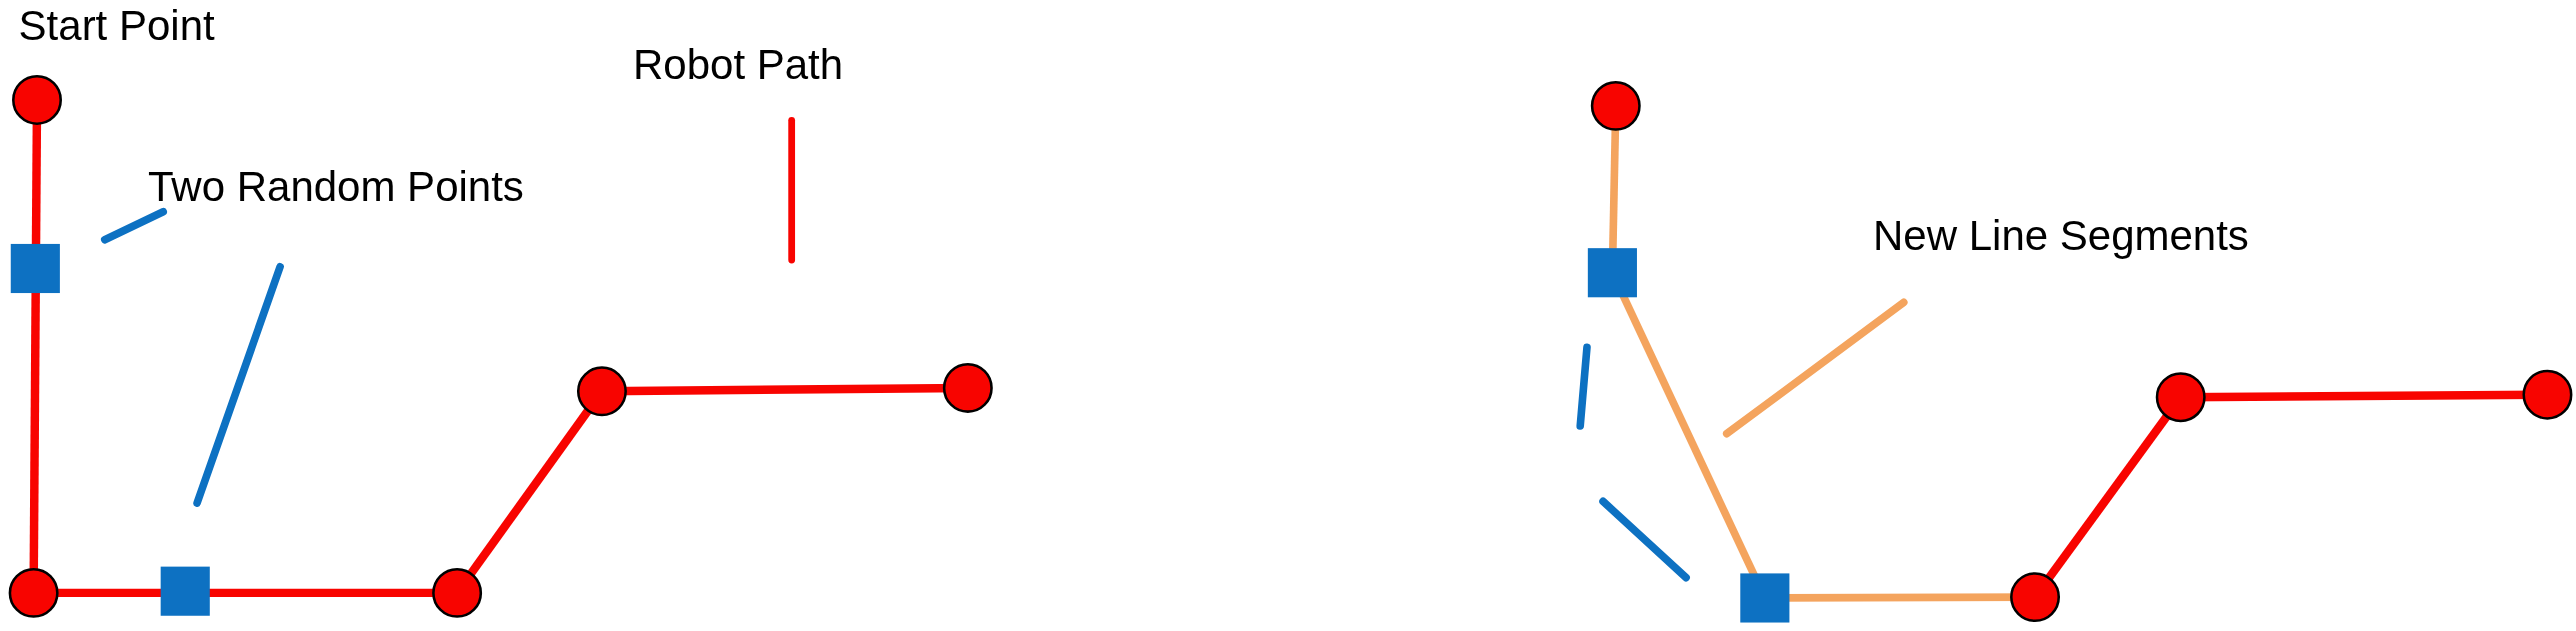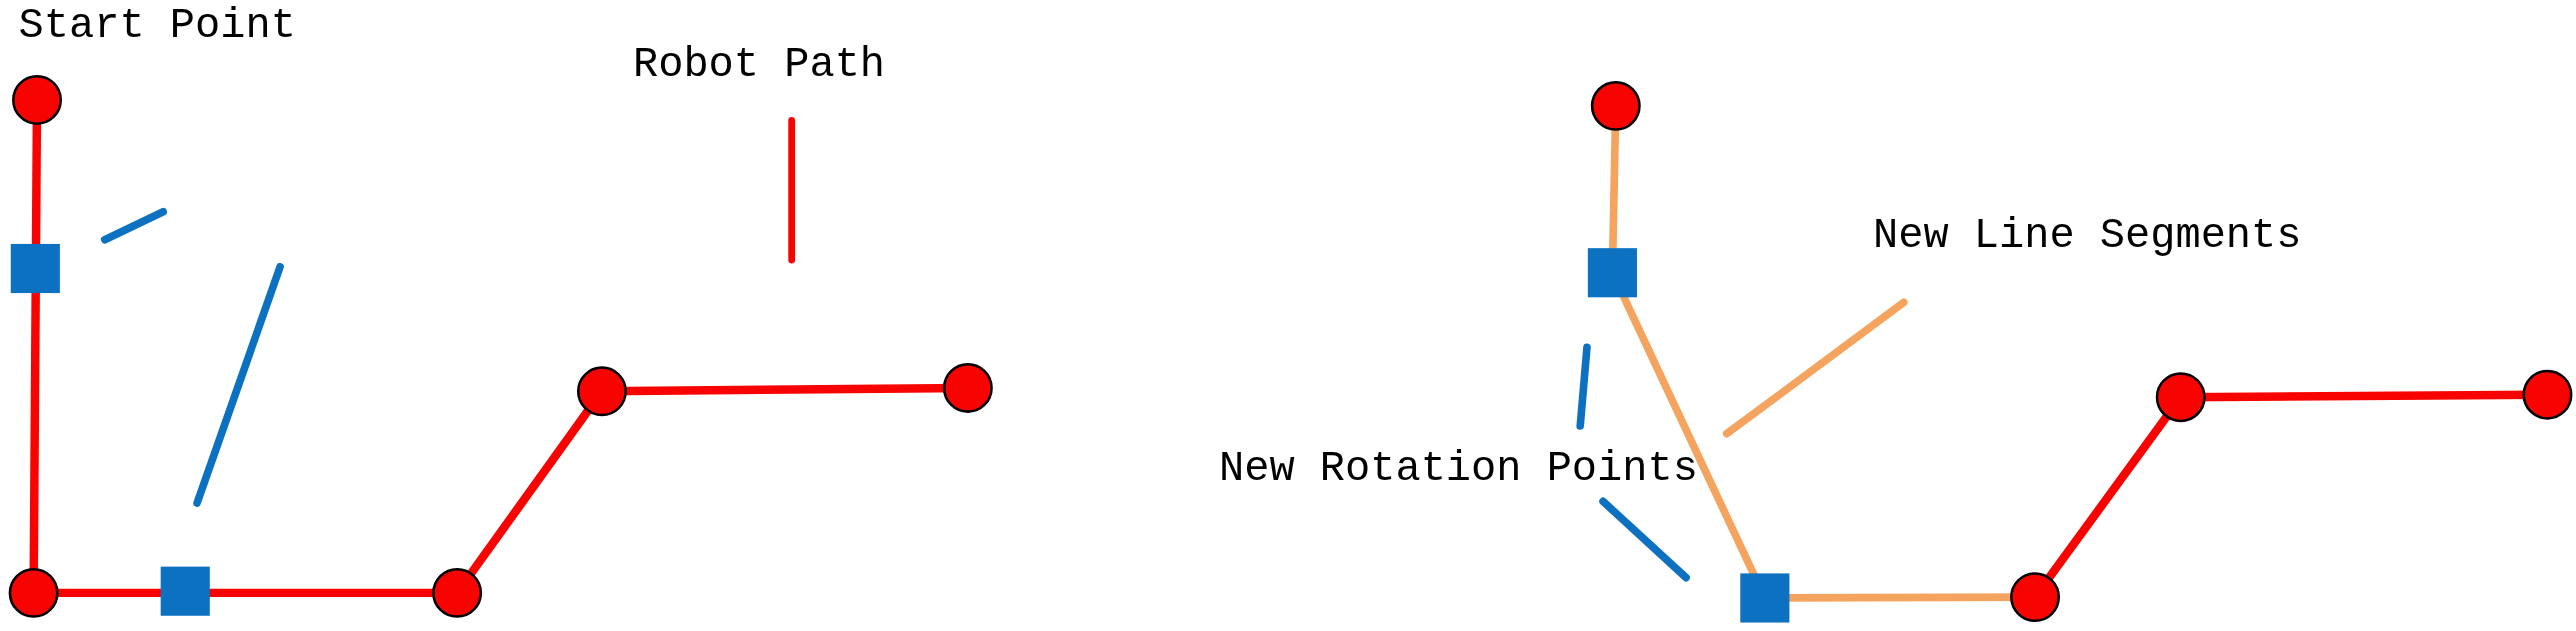--- a/index.html
+++ b/index.html
@@ -8,21 +8,21 @@
     background: #ffffff;
     width: 2576px;
     height: 631px;
     overflow: hidden;
   }
   .stage {
     position: relative;
     width: 2576px;
     height: 631px;
     background: #ffffff;
-    font-family: Liberation Mono, monospace;
+    font-family: Liberation Sans, sans-serif;
   }
   .diagram-label {
     position: absolute;
     font-size: 42px;
     line-height: 1.0;
     color: #000000;
     white-space: nowrap;
     letter-spacing: 0px;
   }
   svg.canvas {
@@ -65,22 +65,22 @@
       <circle cx="2574" cy="469" r="28" stroke="#000000" stroke-width="3" fill="#f80400"></circle>
       <circle cx="3007" cy="466" r="28" stroke="#000000" stroke-width="3" fill="#f80400"></circle>
       <rect x="12" y="288" width="58" height="58" fill="#0d71c2"></rect>
       <rect x="189" y="669" width="58" height="58" fill="#0d71c2"></rect>
       <rect x="1874" y="293" width="58" height="58" fill="#0d71c2"></rect>
       <rect x="2054" y="677" width="58" height="58" fill="#0d71c2"></rect>
     </svg>
 
   <div class="diagram-label" style="left: 18.6px; top: 5.1px;">Start Point</div>
 
+  <div class="diagram-label" style="left: 148px; top: 166px;">Two Random Points</div>
 
   <div class="diagram-label" style="left: 633px; top: 44px;">Robot Path</div>
 
 
-  <div class="diagram-label" style="left: 1219px; top: 448px;">New Rotation Points</div>
 
   <div class="diagram-label" style="left: 1841px; top: 215px; margin-left: 32px;">New Line Segments</div>
 
 </div>
 
 
 </body></html>

